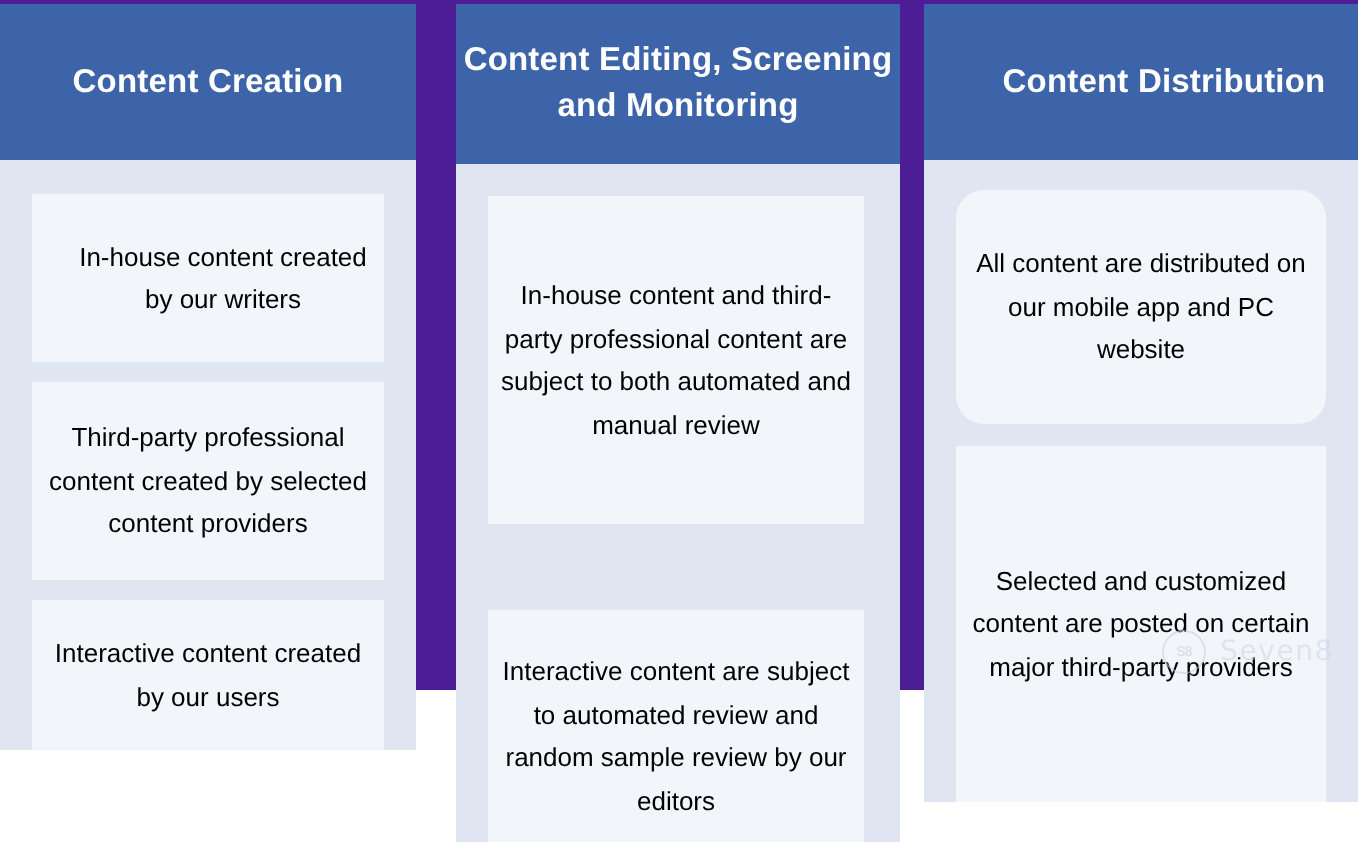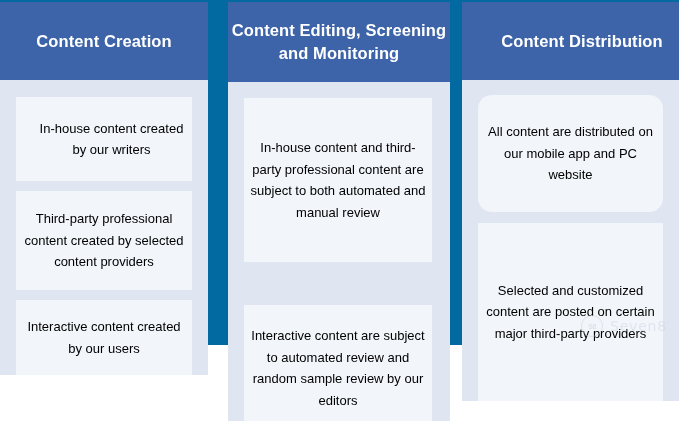--- a/index.html
+++ b/index.html
@@ -14,21 +14,21 @@
     overflow: hidden;
     position: relative;
   }
 
   #board {
     position: absolute;
     left: 0;
     top: 0;
     width: 679px;
     height: 345px;
-    background: #0369a1;
+    background: #4c1d95;
   }
 
   .column {
     position: absolute;
     top: 0;
     bottom: 0;
     display: flex;
     flex-direction: column;
   }
 

